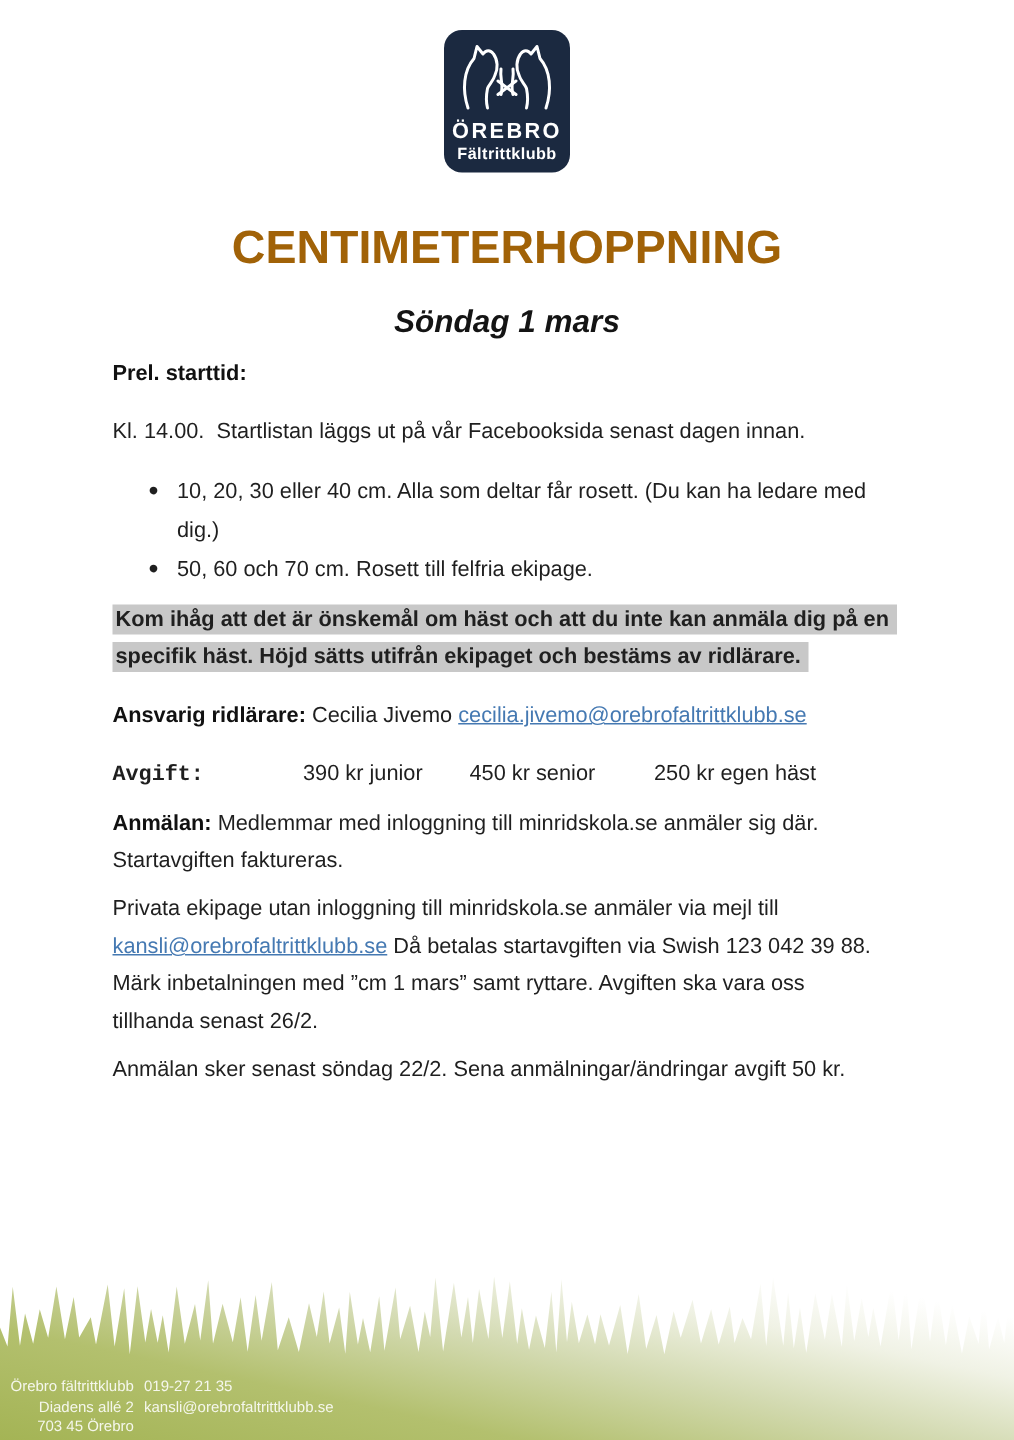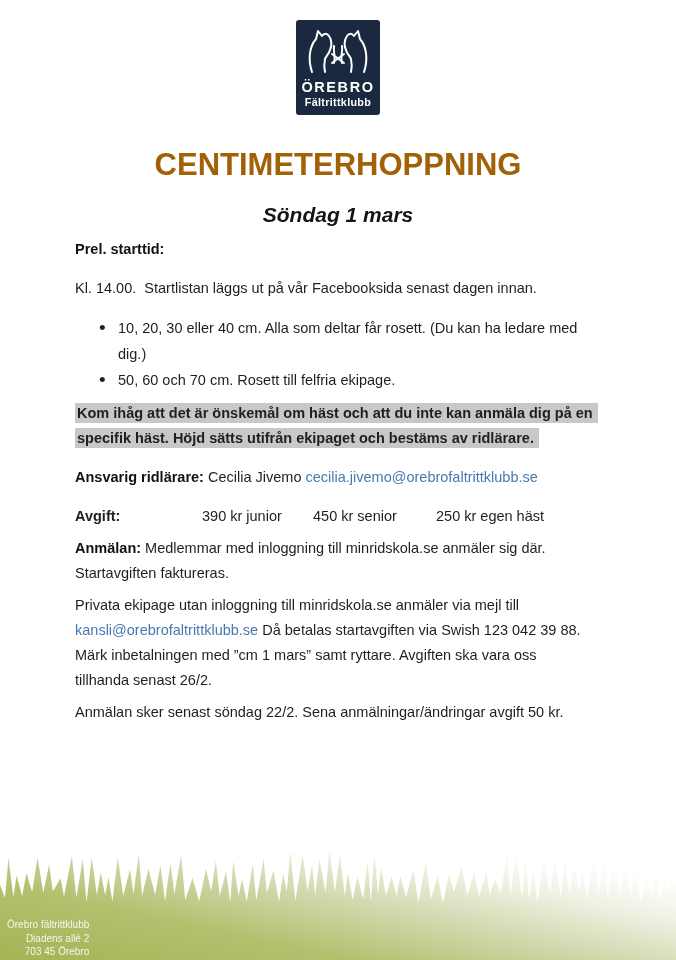--- a/index.html
+++ b/index.html
@@ -11,21 +11,21 @@
     background:#ffffff;
     overflow:hidden;
     font-family:"Liberation Sans","DejaVu Sans",sans-serif;
     color:#1f1f1f;
   }
   
   .logo{
     position:absolute;left:296px;top:20px;
     width:84px;height:95px;
     background:#1b2940;
-    border-radius:3px;
+    border-radius:12px;
   }
   .logo svg{display:block;width:84px;height:95px;}
   .logo text{fill:#ffffff;font-family:"Liberation Sans",sans-serif;}
   .logo .org-top{font-size:14.5px;font-weight:bold;letter-spacing:1.6px;}
   .logo .org-bottom{font-size:10.8px;font-weight:bold;letter-spacing:0.3px;}
   
   .title{
     position:absolute;top:147px;left:0;width:100%;
     text-align:center;
     font-size:31px;font-weight:bold;letter-spacing:0px;
@@ -58,22 +58,22 @@
     position:absolute;left:24px;top:0;
     font-size:19px;
   }
   .hl{
     background:#c8c8c8;
     font-weight:bold;
     padding:2px 5px 2px 2px;
     -webkit-box-decoration-break:clone;
     box-decoration-break:clone;
   }
-  a.doclink{color:#4579b2;cursor:pointer;}
-  .fee-label{display:inline-block;width:127px;font-weight:bold;}
+  a.doclink{color:#4579b2;text-decoration:underline;cursor:pointer;}
+  .fee-label{display:inline-block;width:127px;font-weight:bold;font-family:Liberation Mono, monospace;}
   .fee-col1{display:inline-block;width:111px;}
   .fee-col2{display:inline-block;width:123px;}
   
   .footer-grass{position:absolute;left:0;bottom:0;width:676px;height:115px;}
   .footer-text{
     position:absolute;
     font-size:10px;line-height:13.5px;
     color:rgba(255,255,255,0.88);
     white-space:pre-line;
   }
@@ -145,14 +145,16 @@
         <stop offset="0.82" stop-color="#f0f2e5"></stop>
         <stop offset="1" stop-color="#ffffff"></stop>
       </linearGradient>
     </defs>
     <path id="grass-path" fill="url(#gg)" d="M0,40L5.0,52.7L8.5,12.8L13.3,52.1L16.7,30.6L22.1,50.9L26.5,27.9L32.1,46.9L37.6,12.6L43.3,47.9L49.1,19.6L52.8,46.6L60.5,33.2L64.0,51.3L71.8,11.3L76.4,52.6L82.8,13.9L86.5,57.8L91.7,12.5L96.9,50.0L100.7,27.6L105.1,50.2L108.5,31.9L112.4,56.6L117.8,12.6L123.2,50.8L130.0,24.3L133.5,48.7L138.8,8.5L142.0,50.9L148.4,24.1L155.2,49.9L160.4,19.9L165.1,56.1L170.4,18.3L174.4,48.8L181.2,9.7L185.2,55.2L192.5,33.1L199.2,56.3L206.0,23.9L211.2,46.3L215.8,16.0L219.7,50.7L226.1,26.6L230.2,57.5L233.2,16.1L238.6,51.3L242.0,33.7L246.8,56.5L252.8,19.1L256.3,55.5L263.7,13.4L266.8,47.9L273.4,25.5L279.0,56.4L283.2,29.3L286.8,46.4L290.3,6.6L295.4,56.0L302.6,10.1L307.6,46.6L312.0,19.7L315.2,50.3L319.4,14.3L325.6,47.6L329.4,6.0L334.9,47.0L339.9,9.1L344.8,51.0L347.9,27.2L352.7,54.9L357.3,32.0L363.2,53.7L367.6,16.1L370.9,56.6L374.3,7.9L378.0,49.6L381.2,22.8L385.9,50.5L391.6,31.4L396.7,51.1L400.3,31.2L406.0,52.0L413.5,25.0L418.4,57.6L425.8,17.6L430.8,54.4L437.7,31.6L442.9,57.9L449.1,29.2L453.8,46.9L461.7,21.5L467.3,50.7L474.1,27.9L479.1,51.3L486.5,26.2L489.7,50.4L495.0,33.7L500.7,47.8L507.0,10.7L510.8,52.3L515.4,6.6L522.2,52.2L525.4,16.9L529.2,53.9L533.3,26.7L537.5,56.9L543.5,17.1L549.9,48.1L554.6,17.7L561.2,52.8L564.6,10.6L569.5,49.0L574.5,20.3L578.9,46.3L582.2,26.8L587.0,52.6L594.5,8.9L599.1,48.7L604.1,6.9L607.6,54.7L614.8,6.8L620.0,49.3L624.7,12.5L630.6,51.9L634.8,23.6L641.3,57.4L646.2,32.5L652.4,50.9L655.9,11.9L659.4,54.7L665.4,33.0L669.5,50.2L674.1,10.5L676,48L676,115L0,115Z"></path>
   </svg>
 
   <div class="footer-text footer-address">Örebro fältrittklubb
 Diadens allé 2
 703 45 Örebro</div>
+  <div class="footer-text footer-contact"><span>019-27 21 35</span>
+<span>kansli@orebrofaltrittklubb.se</span></div>
 
 </div>
 
 </body></html>

